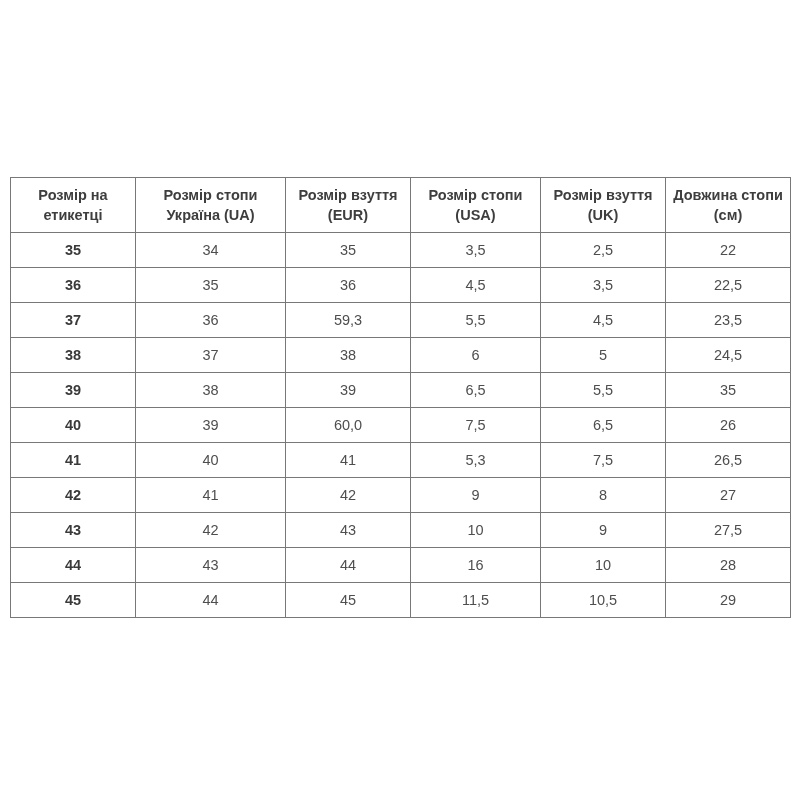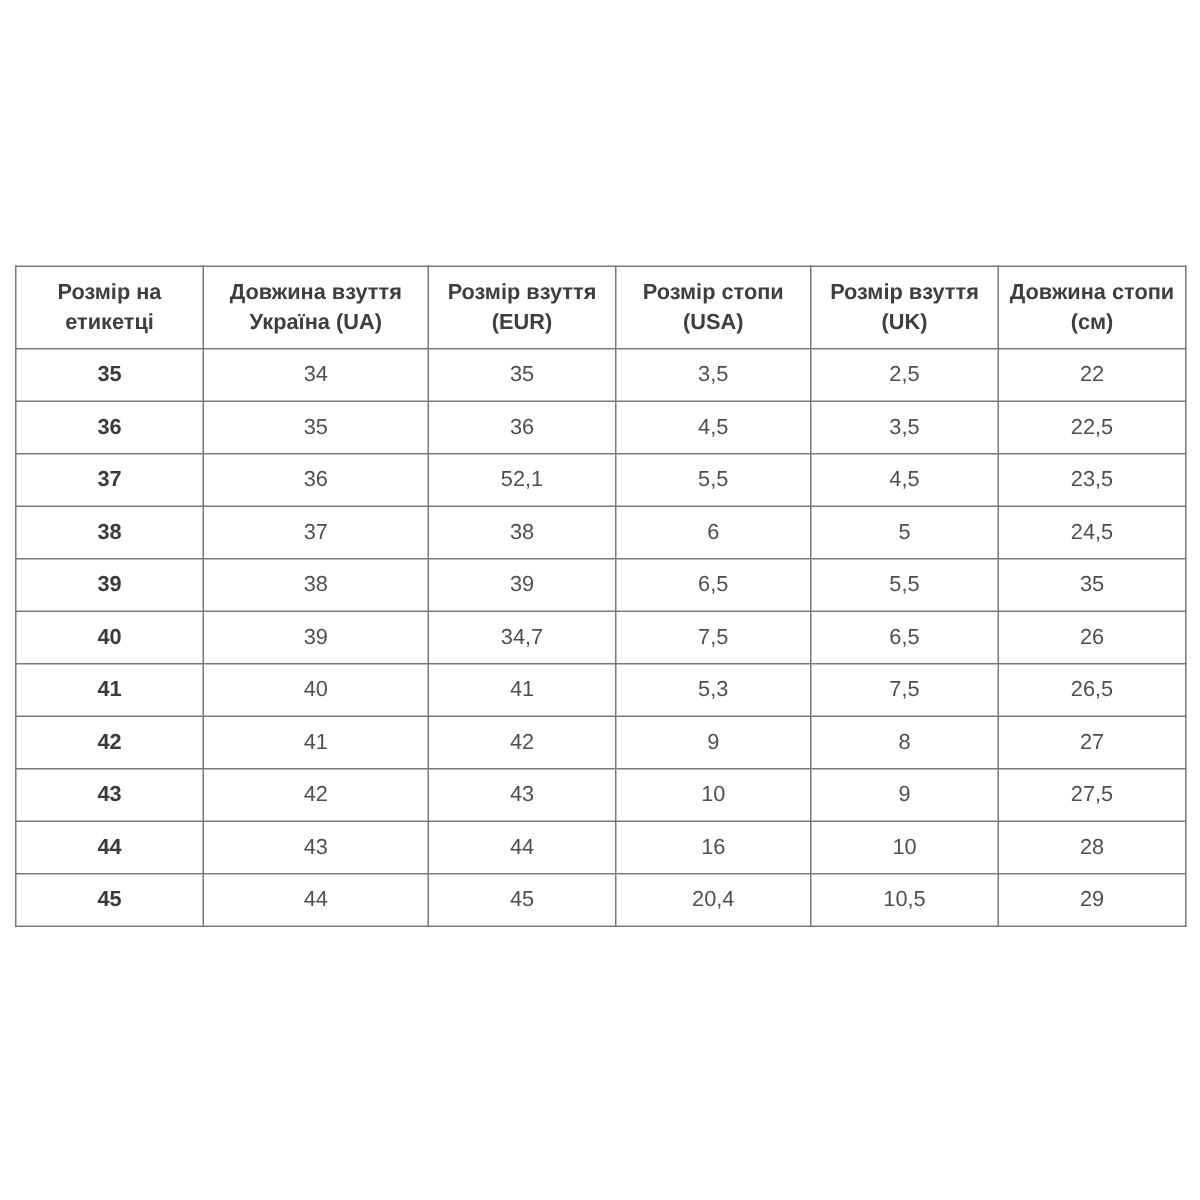--- a/index.html
+++ b/index.html
@@ -64,21 +64,21 @@
         <col style="width:125px">
         <col style="width:150px">
         <col style="width:125px">
         <col style="width:130px">
         <col style="width:125px">
         <col style="width:125px">
       </colgroup>
       <thead>
         <tr>
           <th>Розмір на етикетці</th>
-          <th>Довжина взуття Україна (UA)</th>
+          <th>Розмір стопи Україна (UA)</th>
           <th>Розмір взуття (EUR)</th>
           <th>Розмір стопи (USA)</th>
           <th>Розмір взуття (UK)</th>
           <th>Довжина стопи (см)</th>
         </tr>
       </thead>
       <tbody>
           <tr>
             <td class="first">35</td>
             <td>34</td>
@@ -91,21 +91,21 @@
             <td class="first">36</td>
             <td>35</td>
             <td>36</td>
             <td>4,5</td>
             <td>3,5</td>
             <td>22,5</td>
           </tr>
           <tr>
             <td class="first">37</td>
             <td>36</td>
-            <td>52,1</td>
+            <td>59,3</td>
             <td>5,5</td>
             <td>4,5</td>
             <td>23,5</td>
           </tr>
           <tr>
             <td class="first">38</td>
             <td>37</td>
             <td>38</td>
             <td>6</td>
             <td>5</td>
@@ -115,21 +115,21 @@
             <td class="first">39</td>
             <td>38</td>
             <td>39</td>
             <td>6,5</td>
             <td>5,5</td>
             <td>35</td>
           </tr>
           <tr>
             <td class="first">40</td>
             <td>39</td>
-            <td>34,7</td>
+            <td>60,0</td>
             <td>7,5</td>
             <td>6,5</td>
             <td>26</td>
           </tr>
           <tr>
             <td class="first">41</td>
             <td>40</td>
             <td>41</td>
             <td>5,3</td>
             <td>7,5</td>
@@ -156,20 +156,20 @@
             <td>43</td>
             <td>44</td>
             <td>16</td>
             <td>10</td>
             <td>28</td>
           </tr>
           <tr>
             <td class="first">45</td>
             <td>44</td>
             <td>45</td>
-            <td>20,4</td>
+            <td>11,5</td>
             <td>10,5</td>
             <td>29</td>
           </tr>
         </tbody>
     </table>
   </div>
 </div>
 
 </body></html>

